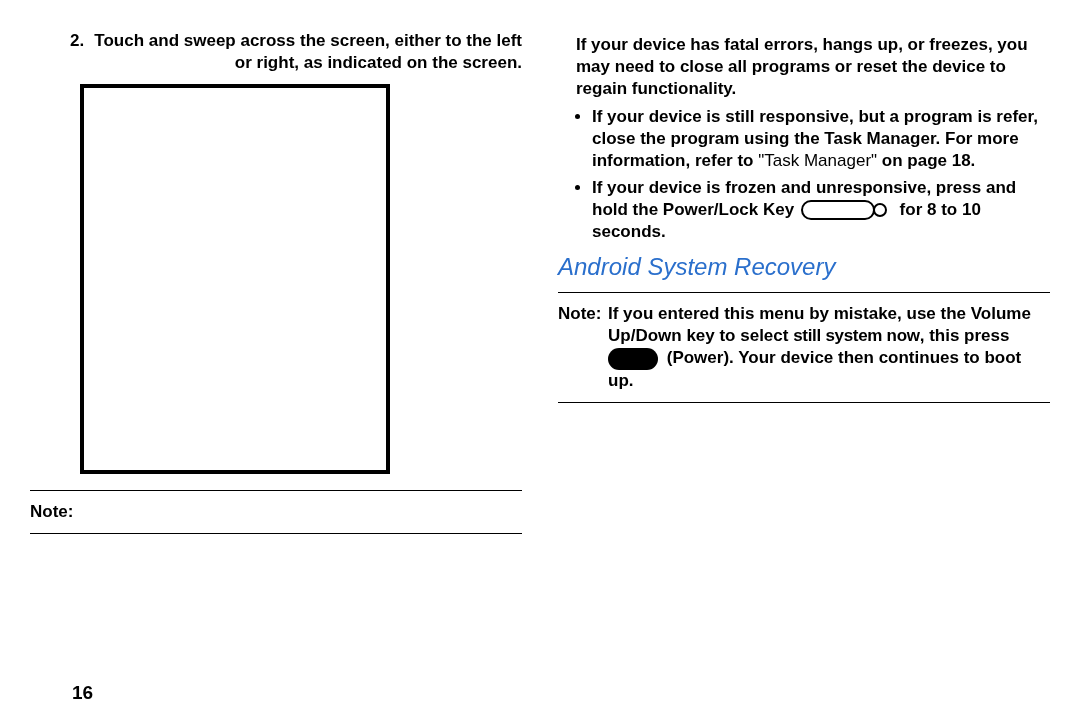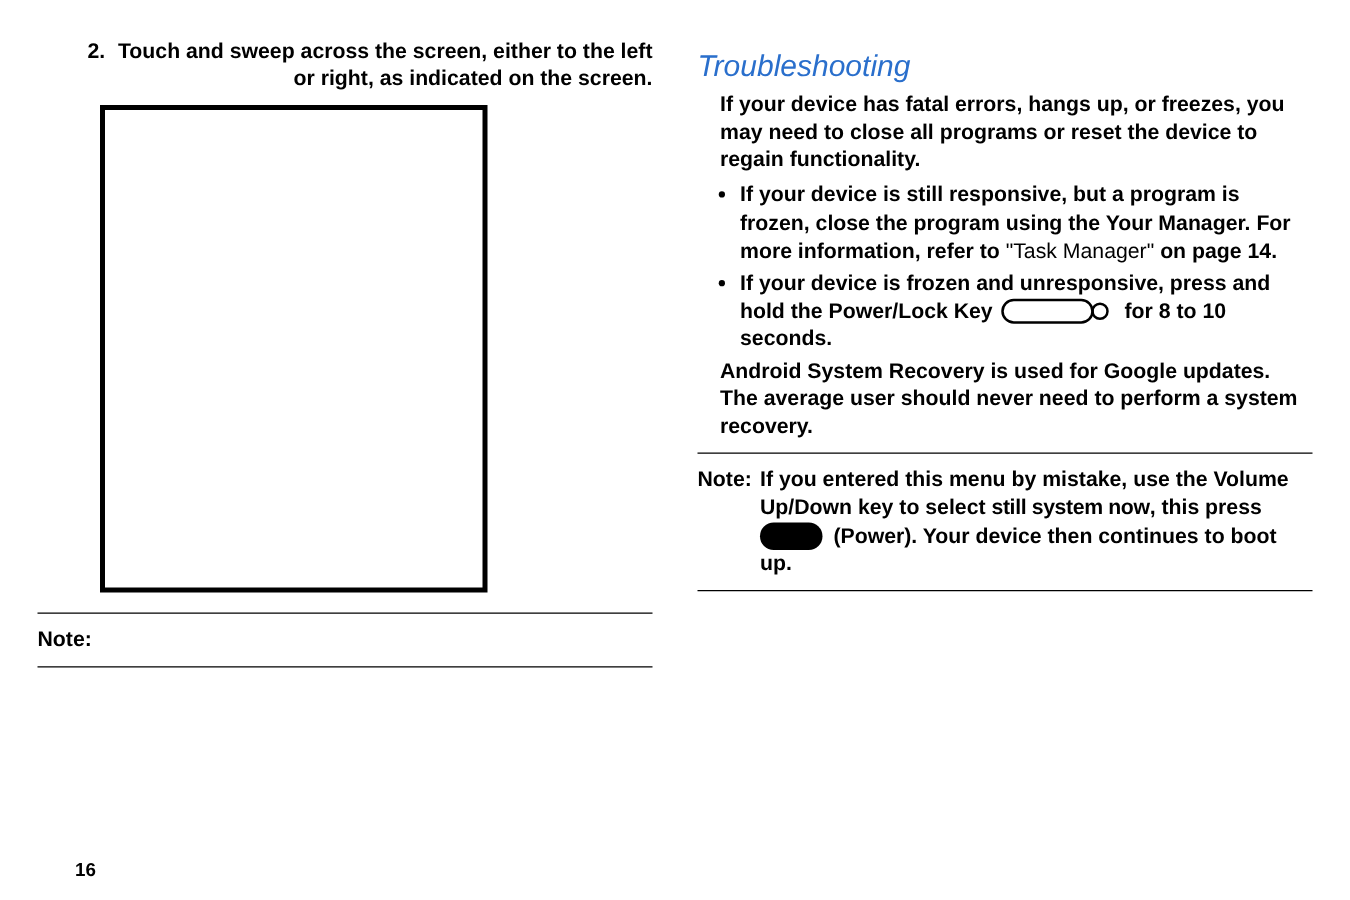--- a/index.html
+++ b/index.html
@@ -115,23 +115,23 @@
     height: 22px;
     background: #000;
     border-radius: 12px;
     vertical-align: middle;
     margin: 0 4px 0 0;
   }
   .reboot { font-weight: 700; letter-spacing: -0.3px; }
   .pagenum {
     position: absolute;
     bottom: 4px;
-    left: 30px;
+    left: 42px;
     font-weight: 700;
-    font-size: 15px;
+    font-size: 19px;
   }
 </style>
 </head>
 <body>
 
 <div class="page">
   <div class="col">
     <div class="step">
       <div class="num">2.</div>
       <div class="txt">Touch and sweep across the screen, either to the left or right, as indicated on the screen.</div>
@@ -139,31 +139,30 @@
     <div class="frame"></div>
     <hr class="hr">
     <div class="note">
       <div class="lbl">Note:</div>
     </div>
     <hr class="hr">
     <div class="pagenum">16</div>
   </div>
 
   <div class="col">
-    <div class="h-section">Troubleshooting</div>
     <div class="para">If your device has fatal errors, hangs up, or freezes, you may need to close all programs or reset the device to regain functionality.</div>
     <ul class="bul">
       <li>
-        <span>If your device is still responsive, but a program is frozen, close the program using the Your Manager. For more information, refer to </span><span class="light">"Task Manager" </span><span>on page 14.</span>
+        <span>If your device is still responsive, but a program is refer, close the program using the Task Manager. For more information, refer to </span><span class="light">"Task Manager" </span><span>on page 18.</span>
       </li>
       <li>
         <span>If your device is frozen and unresponsive, press and hold the Power/Lock Key </span><span class="key-pill-wrap"><span class="key-pill"></span></span><span> for 8 to 10 seconds.</span>
       </li>
     </ul>
-    <div class="para">Android System Recovery is used for Google updates. The average user should never need to perform a system recovery.</div>
+    <div class="h-section">Android System Recovery</div>
     <hr class="hr">
     <div class="note">
       <div class="lbl">Note:</div>
       <div class="txt">
         <span>If you entered this menu by mistake, use the Volume Up/Down key to select </span><span class="reboot">still system now</span><span>, this press </span><br>
         <span class="home-btn"></span><span> (Power). Your device then continues to boot up.</span>
       </div>
     </div>
     <hr class="hr">
   </div>

